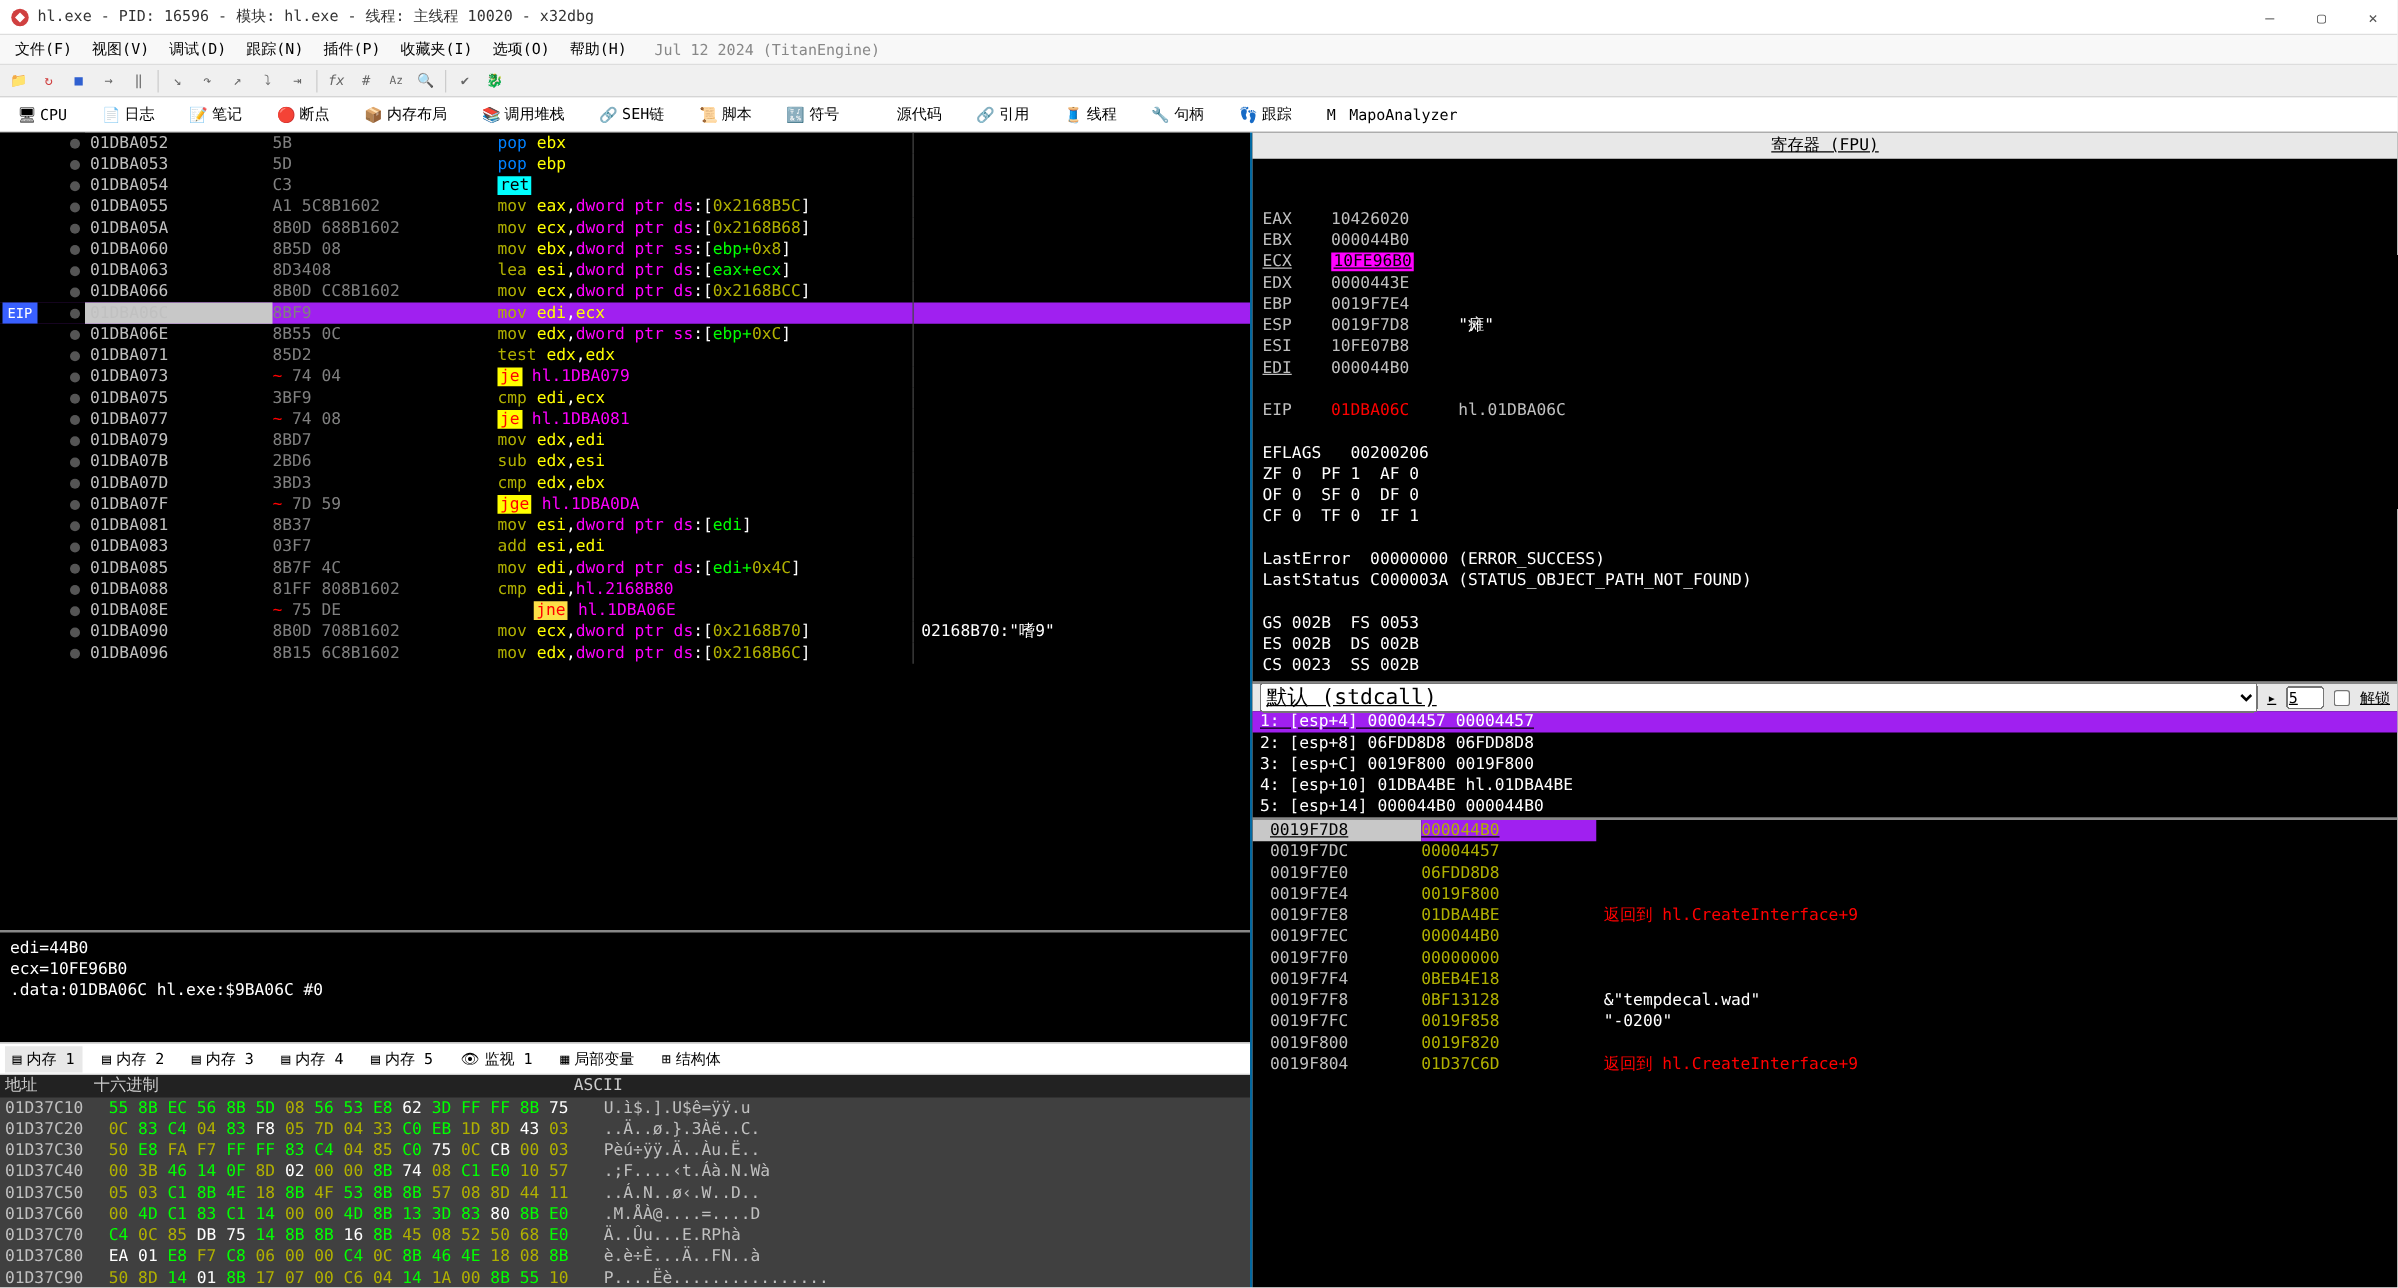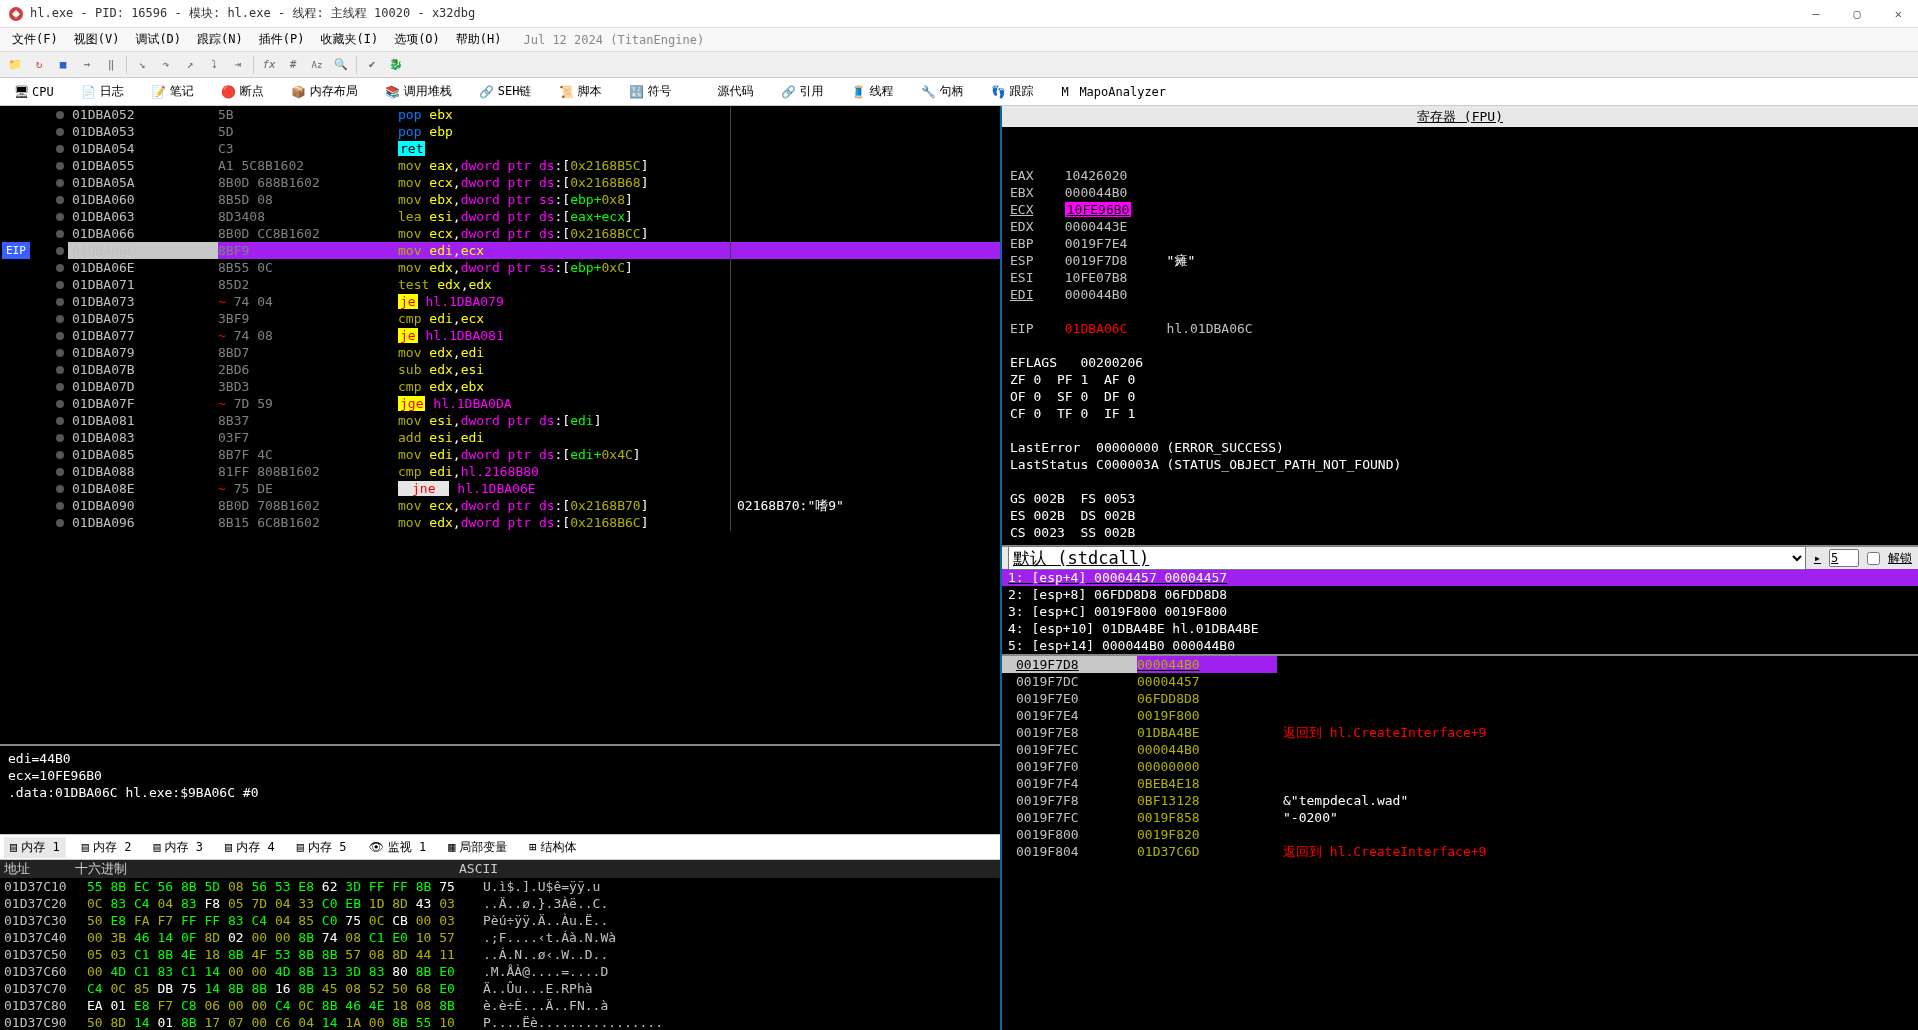--- a/index.html
+++ b/index.html
@@ -43,36 +43,36 @@
 .c-op-pop { color: #0080ff; }
 .c-op-ret { background: #00ffff; color: #000; padding: 0 2px; }
 .c-op-mov { color: #b0b000; }
 .c-op-lea { color: #b0b000; }
 .c-op-test { color: #b0b000; }
 .c-op-cmp { color: #b0b000; }
 .c-op-add { color: #b0b000; }
 .c-op-sub { color: #b0b000; }
 .c-op-je { background: #ffff00; color: #ff0000; padding: 0 2px; margin-top: 48px; }
 .c-op-jge { background: #ffff00; color: #ff0000; padding: 0 2px; }
-.c-op-jne { background: #e5e5e5; color: #ff0000; padding: 0 14px; }
+.c-op-jne { background: #fde047; color: #ff0000; padding: 0 2px; margin-left: 29px; }
 .c-reg { color: #00ff00; }
 .c-reg-y { color: #ffff00; }
 .c-ptr { color: #ff00ff; }
 .c-num { color: #b0b000; }
 .c-sym { color: #ff00ff; }
 .c-gray { color: #808080; }
 .c-red-dash { color: #ff0000; }
 
 .info-panel { height: 90px; background: #000; color: #fff; padding: 4px 8px; font-family: Consolas, monospace; font-size: 13px; line-height: 17px; border-top: 2px solid #888; }
 
 .mem-tabs { height: 26px; background: #fff; display: flex; align-items: center; padding: 0 4px; gap: 10px; border-top: 1px solid #ccc; border-bottom: 1px solid #ccc; }
 .mem-tab { display: flex; align-items: center; gap: 4px; padding: 2px 6px; font-size: 12px; cursor: pointer; }
 .mem-tab.active { background: #e8e8e8; }
 
-.hexdump { height: 170px; background: #000000; color: #fff; font-family: Consolas, monospace; font-size: 13px; }
+.hexdump { height: 170px; background: #404040; color: #fff; font-family: Consolas, monospace; font-size: 13px; }
 .hexdump-head { display: flex; background: #222; color: #ccc; height: 18px; line-height: 18px; }
 .hex-addr-h { width: 75px; padding-left: 4px; }
 .hex-bytes-h { width: 380px; }
 .hex-ascii-h { flex: 1; padding-left: 4px; }
 .hexdump-body { line-height: 17px; }
 .hex-row { display: flex; white-space: pre; gap: 12px; }
 .hex-addr { width: 75px; color: #c0c0c0; padding-left: 4px; }
 .hex-bytes { width: 380px; }
 .hex-ascii { flex: 1; color: #c0c0c0; padding-left: 4px; }
 .hb-g { color: #00ff00; }

